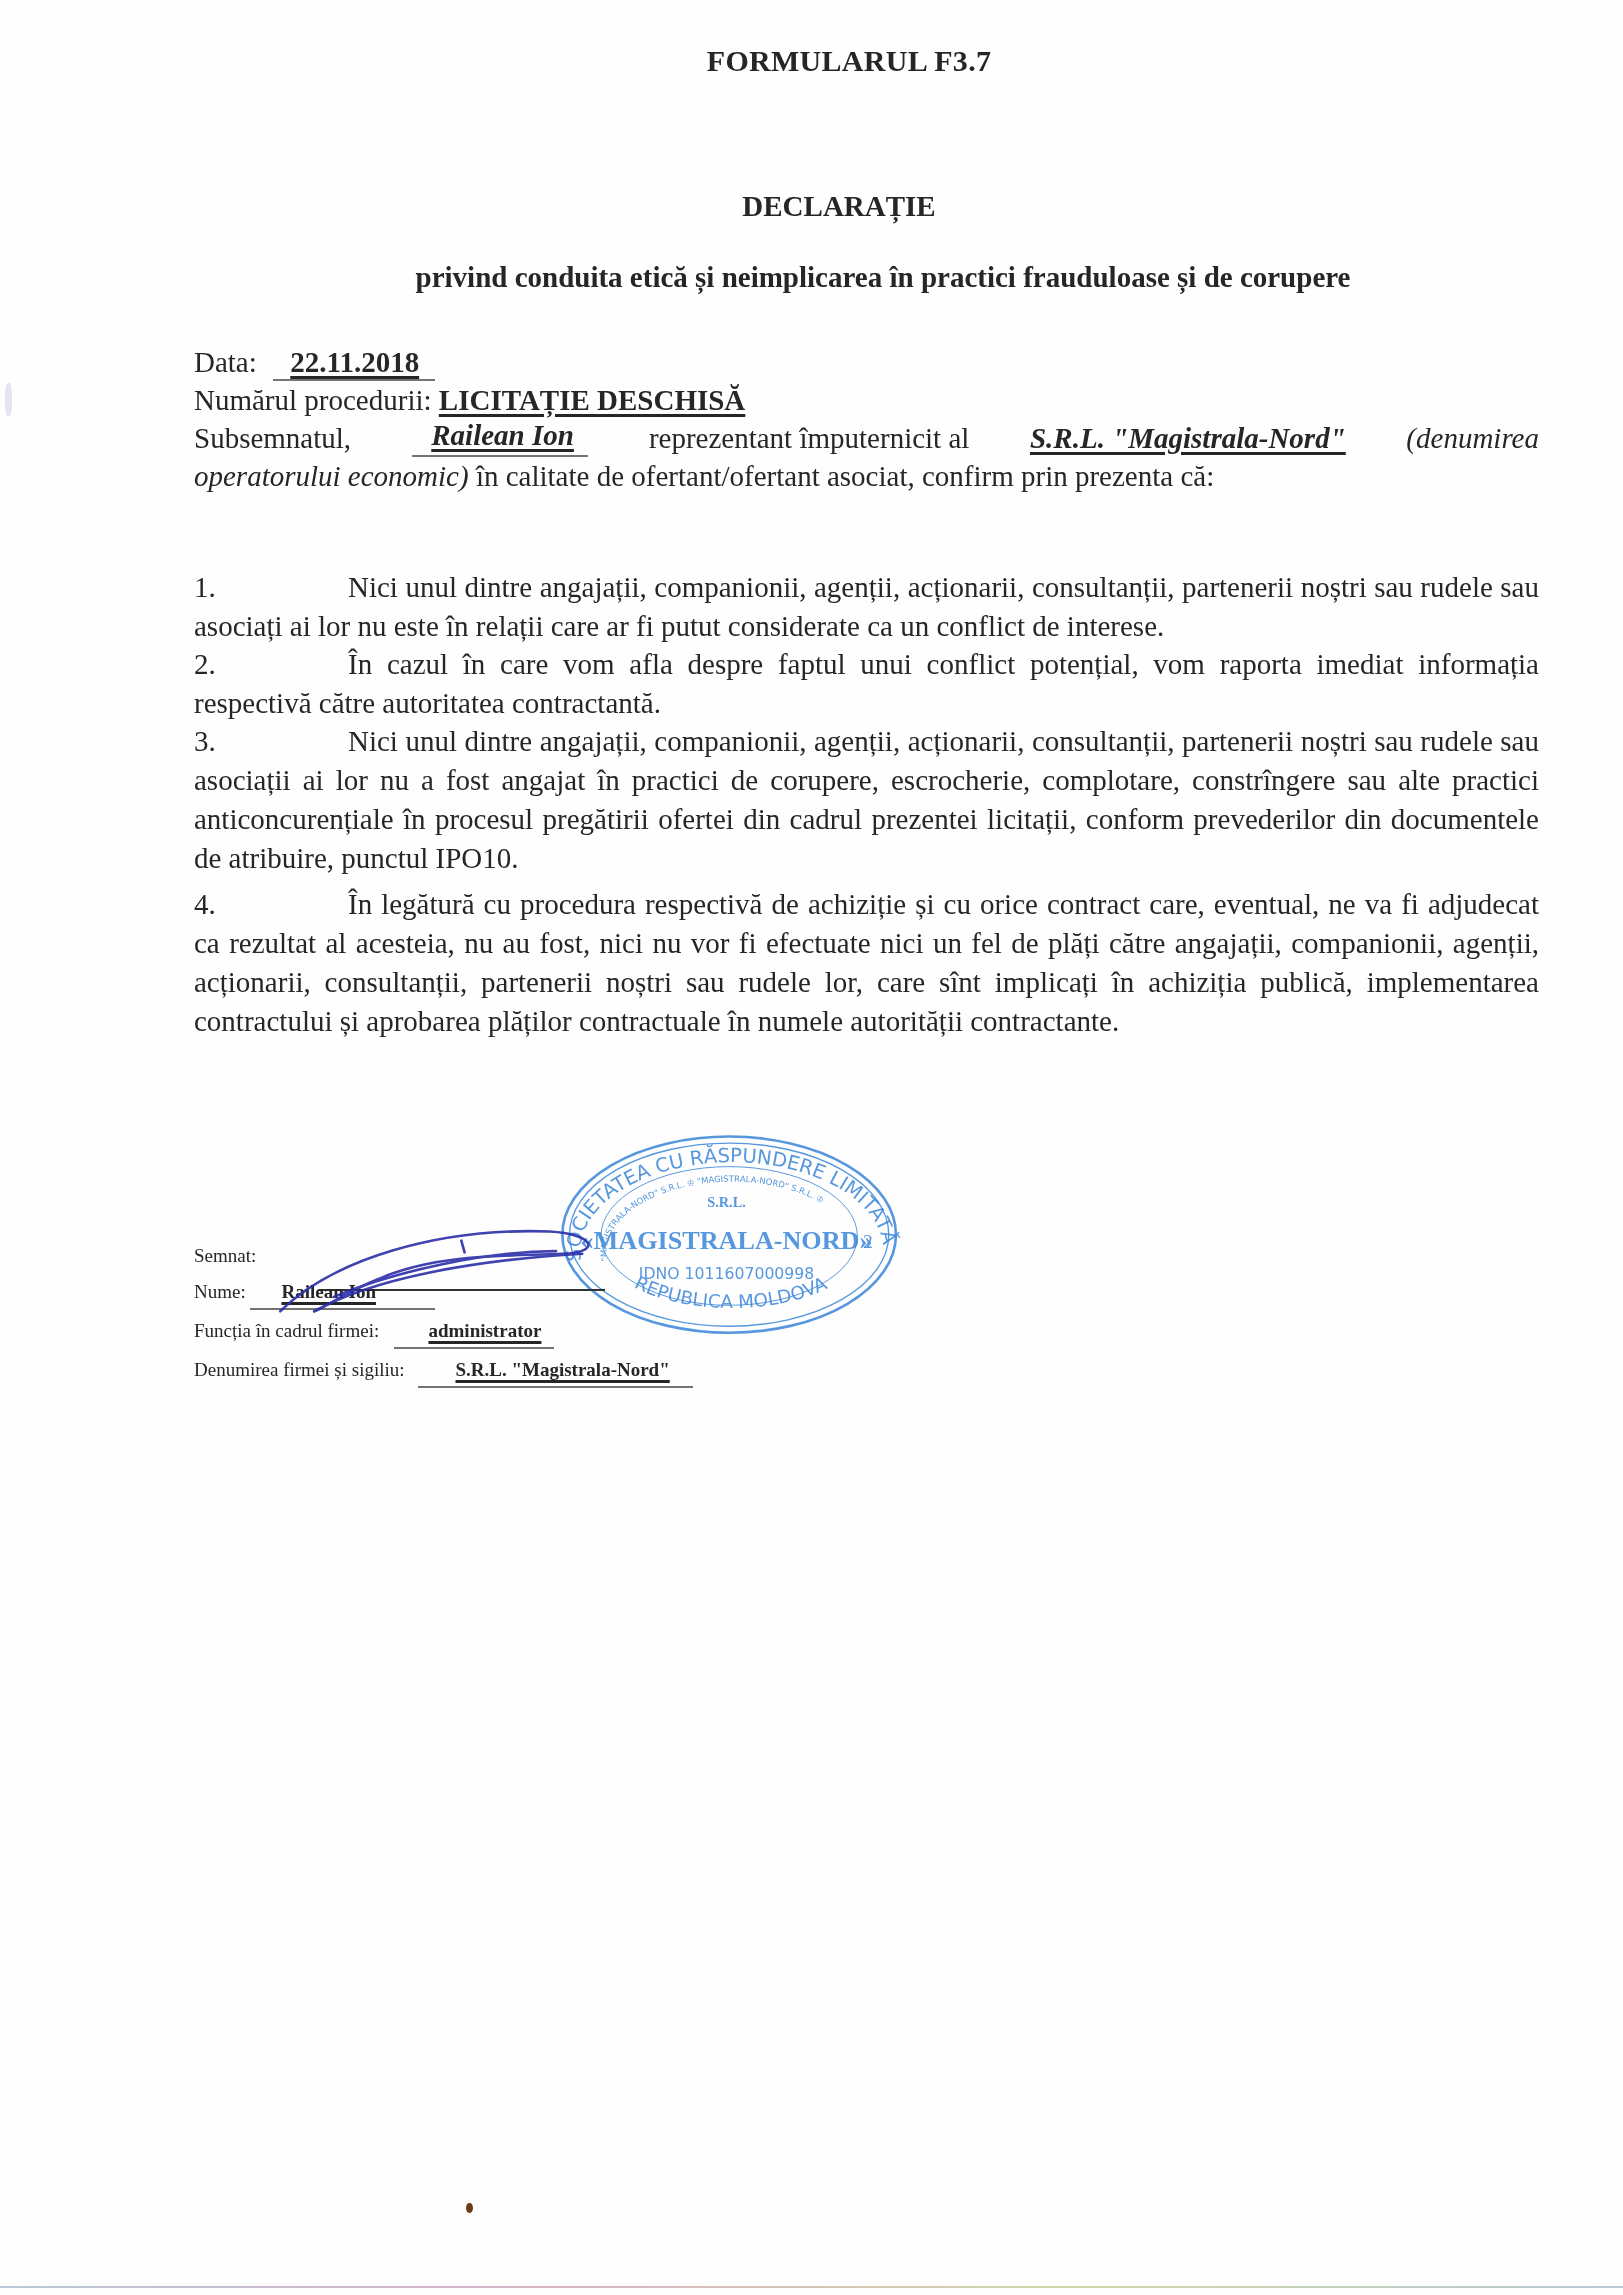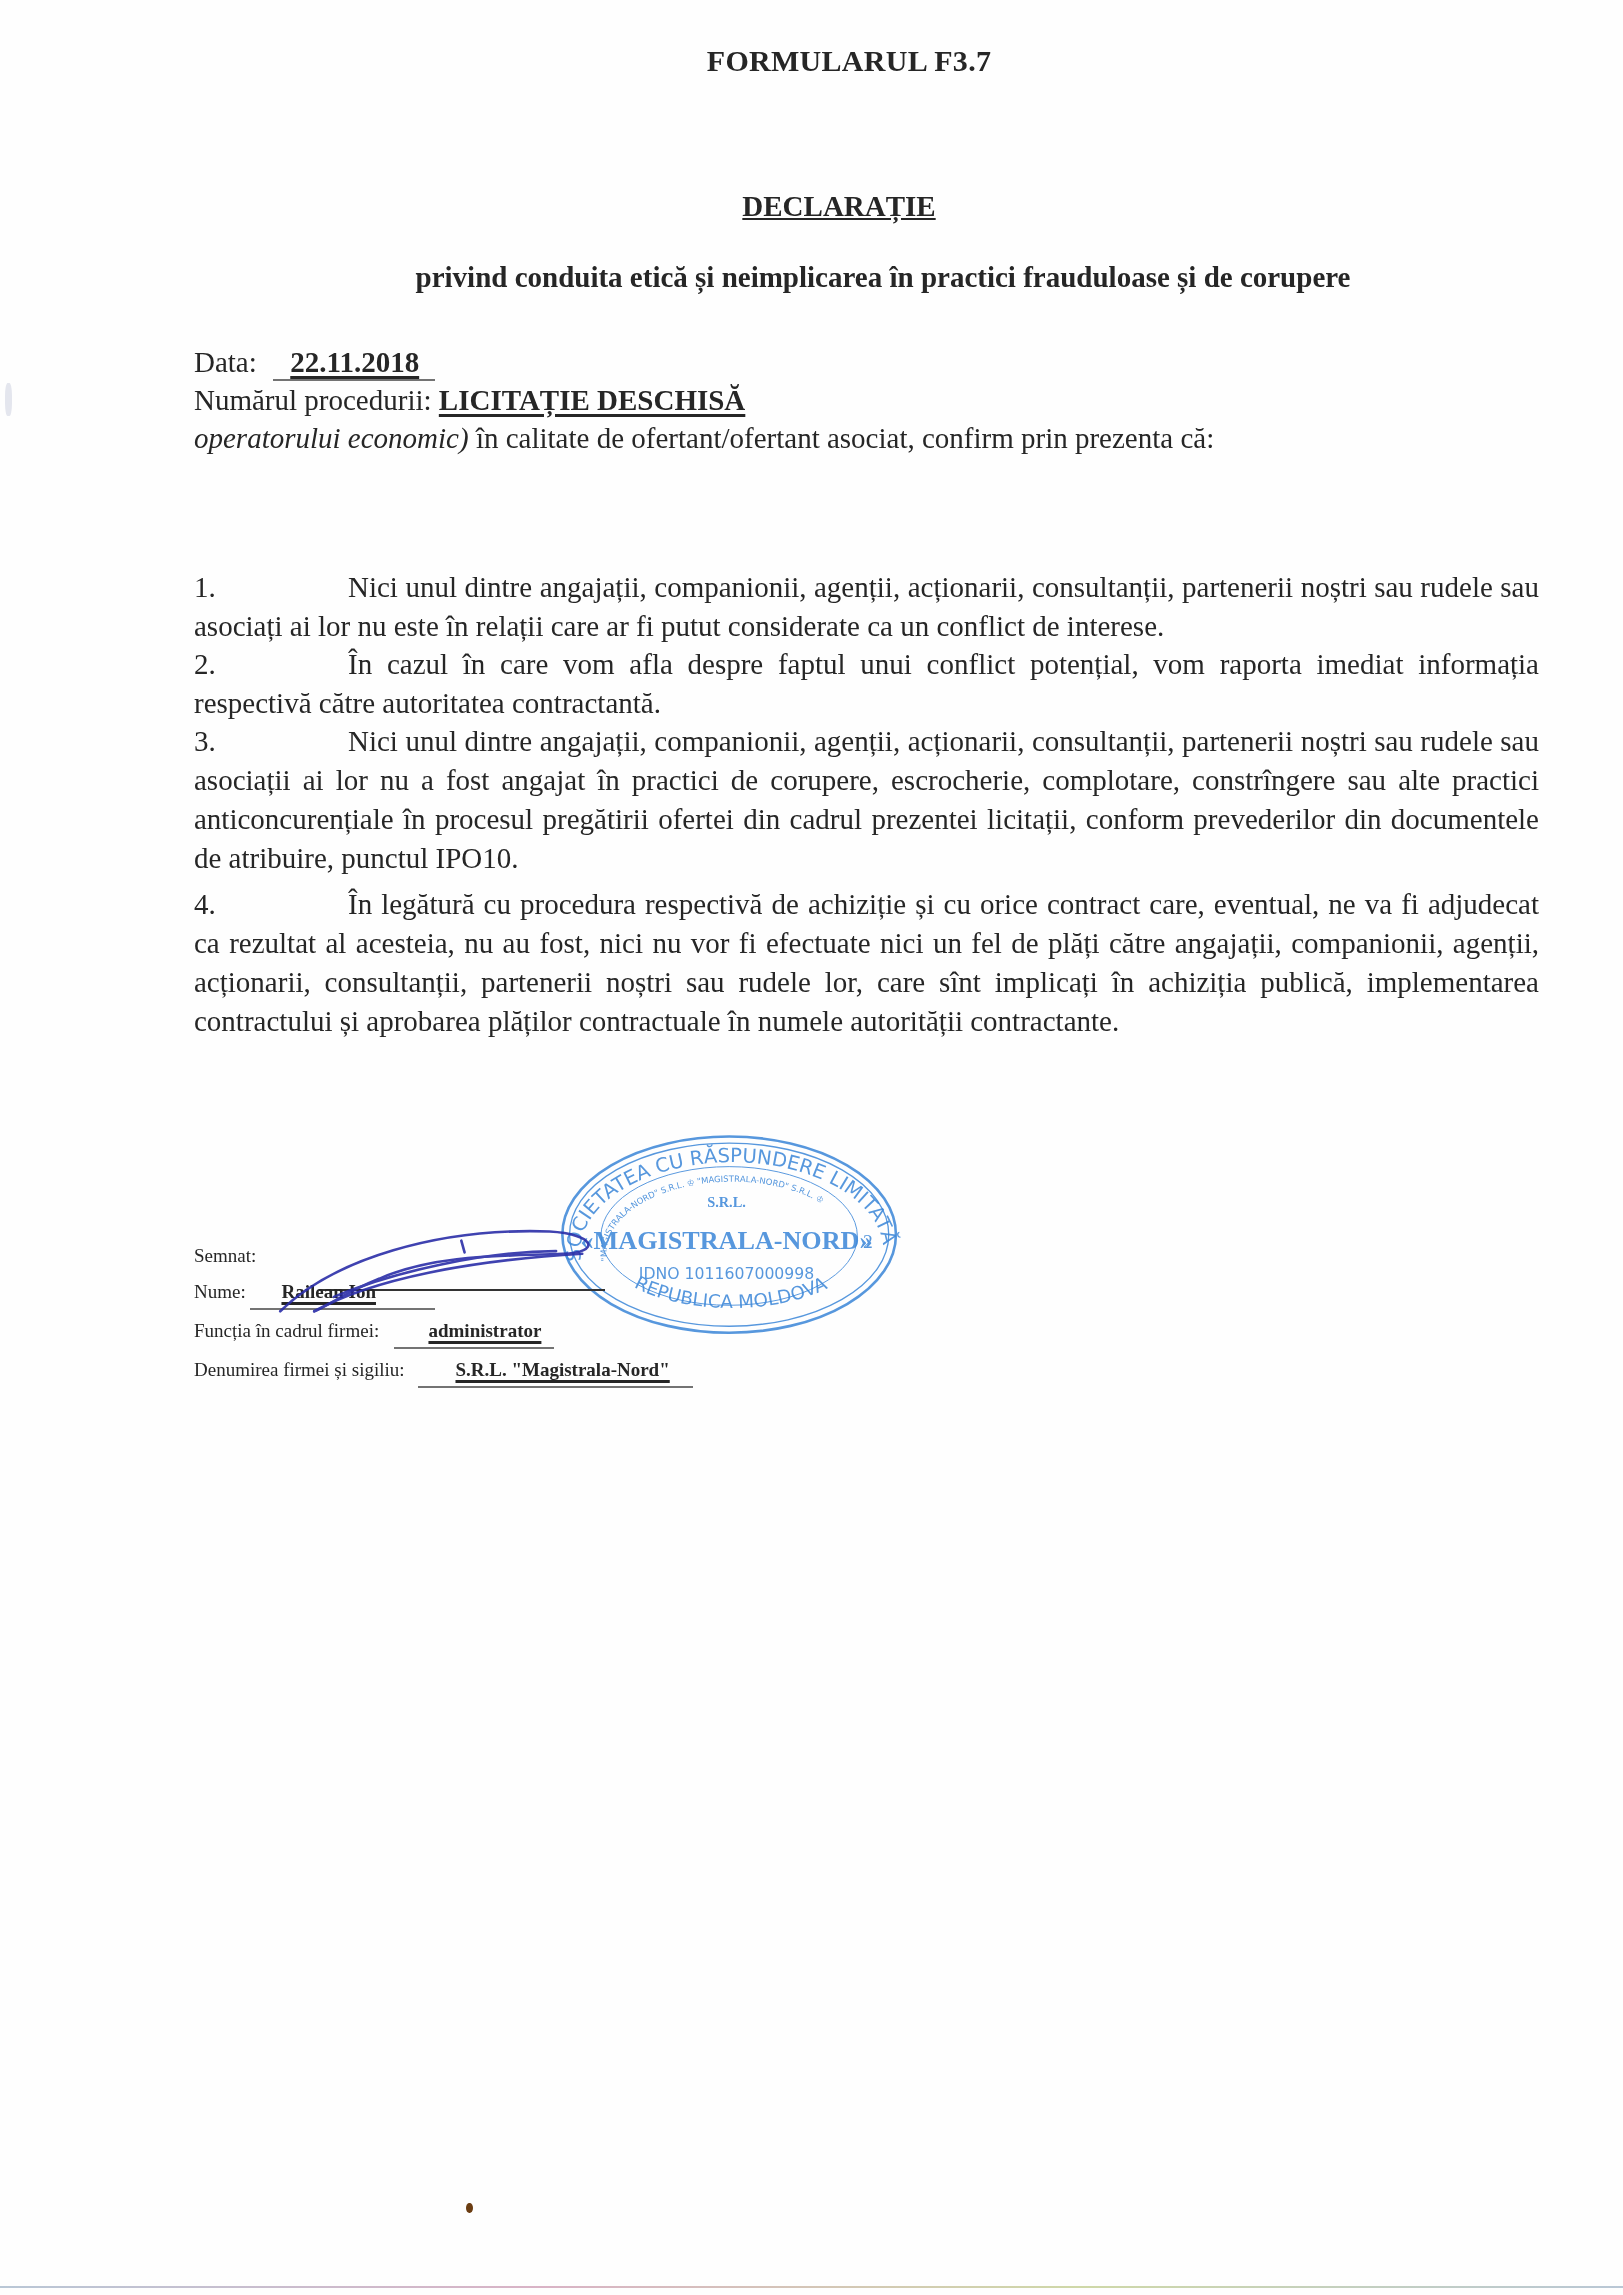--- a/index.html
+++ b/index.html
@@ -1,21 +1,21 @@
 <!DOCTYPE html>
 <html style="font-size:10.5px"><head>
 <meta charset="utf-8">
 <style>
   html, body { margin:0; padding:0; background:#ffffff; }
   body { width:1623px; height:2295px; position:relative; overflow:hidden;
          font-family:"Liberation Serif", "DejaVu Serif", serif; color:#262626; }
   .page { position:absolute; left:0; top:0; width:1623px; height:2295px; background:#fefefe; }
   .title { position:absolute; left:0; width:1623px; text-align:center; font-weight:bold; }
   #form-code { top:44px; font-size:30px; letter-spacing:0.3px; padding-left:75px; box-sizing:border-box; }
-  #decl-title { top:190px; font-size:29px; padding-left:55px; box-sizing:border-box;text-decoration:underline; }
+  #decl-title { top:190px; font-size:29px; padding-left:55px; box-sizing:border-box; }
   #decl-subtitle { top:261px; font-size:29px; padding-left:55px; box-sizing:border-box;margin-left:44px; }
   .block { position:absolute; left:194px; width:1345px; font-size:29px; line-height:38px; }
   .line { white-space:nowrap; }
   .u { text-decoration:underline; text-decoration-thickness:2.6px; text-underline-offset:3.9px; }
   .b { font-weight:bold; }
   .i { font-style:italic; }
   .fill { display:inline-block; border-bottom:2px solid #737373; line-height:33px; }
   .para { position:absolute; left:194px; width:1345px; font-size:29px; line-height:39px; text-align:justify; }
   .para .num { display:inline-block; width:154px; }
   .sig { position:absolute; left:194px; font-size:19px; line-height:39px; white-space:nowrap; }
@@ -37,20 +37,29 @@
   <div class="block" style="top:343px;">
     <div class="line">
       <span>Data:</span>
       <span class="fill" style="padding:0 15.7px 0 17px; margin-left:9.2px;">
         <span class="b u">22.11.2018</span>
       </span>
     </div>
     <div class="line">
       <span>Numărul procedurii:</span>
       <span class="b u">LICITAȚIE DESCHISĂ</span>
+    </div>
+    <div class="line" style="display:flex; justify-content:space-between;">
+      <span>Subsemnatul,</span>
+      <span class="fill" style="padding:0 14.4px 0 19.6px;">
+        <span class="b i u">Railean Ion</span>
+      </span>
+      <span>reprezentant împuternicit al</span>
+      <span class="b i u">S.R.L. "Magistrala-Nord"</span>
+      <span class="i">(denumirea</span>
     </div>
     <div class="line">
       <span class="i">operatorului economic)</span>
       <span>în calitate de ofertant/ofertant asociat, confirm prin prezenta că:</span>
     </div>
   </div>
 
   <div class="para" style="top:568px;">
     <span class="num">1.</span><span>Nici unul dintre angajații, companionii, agenții, acționarii, consultanții, partenerii noștri sau rudele sau asociați ai lor nu este în relații care ar fi putut considerate ca un conflict de interese.</span>
   </div>

